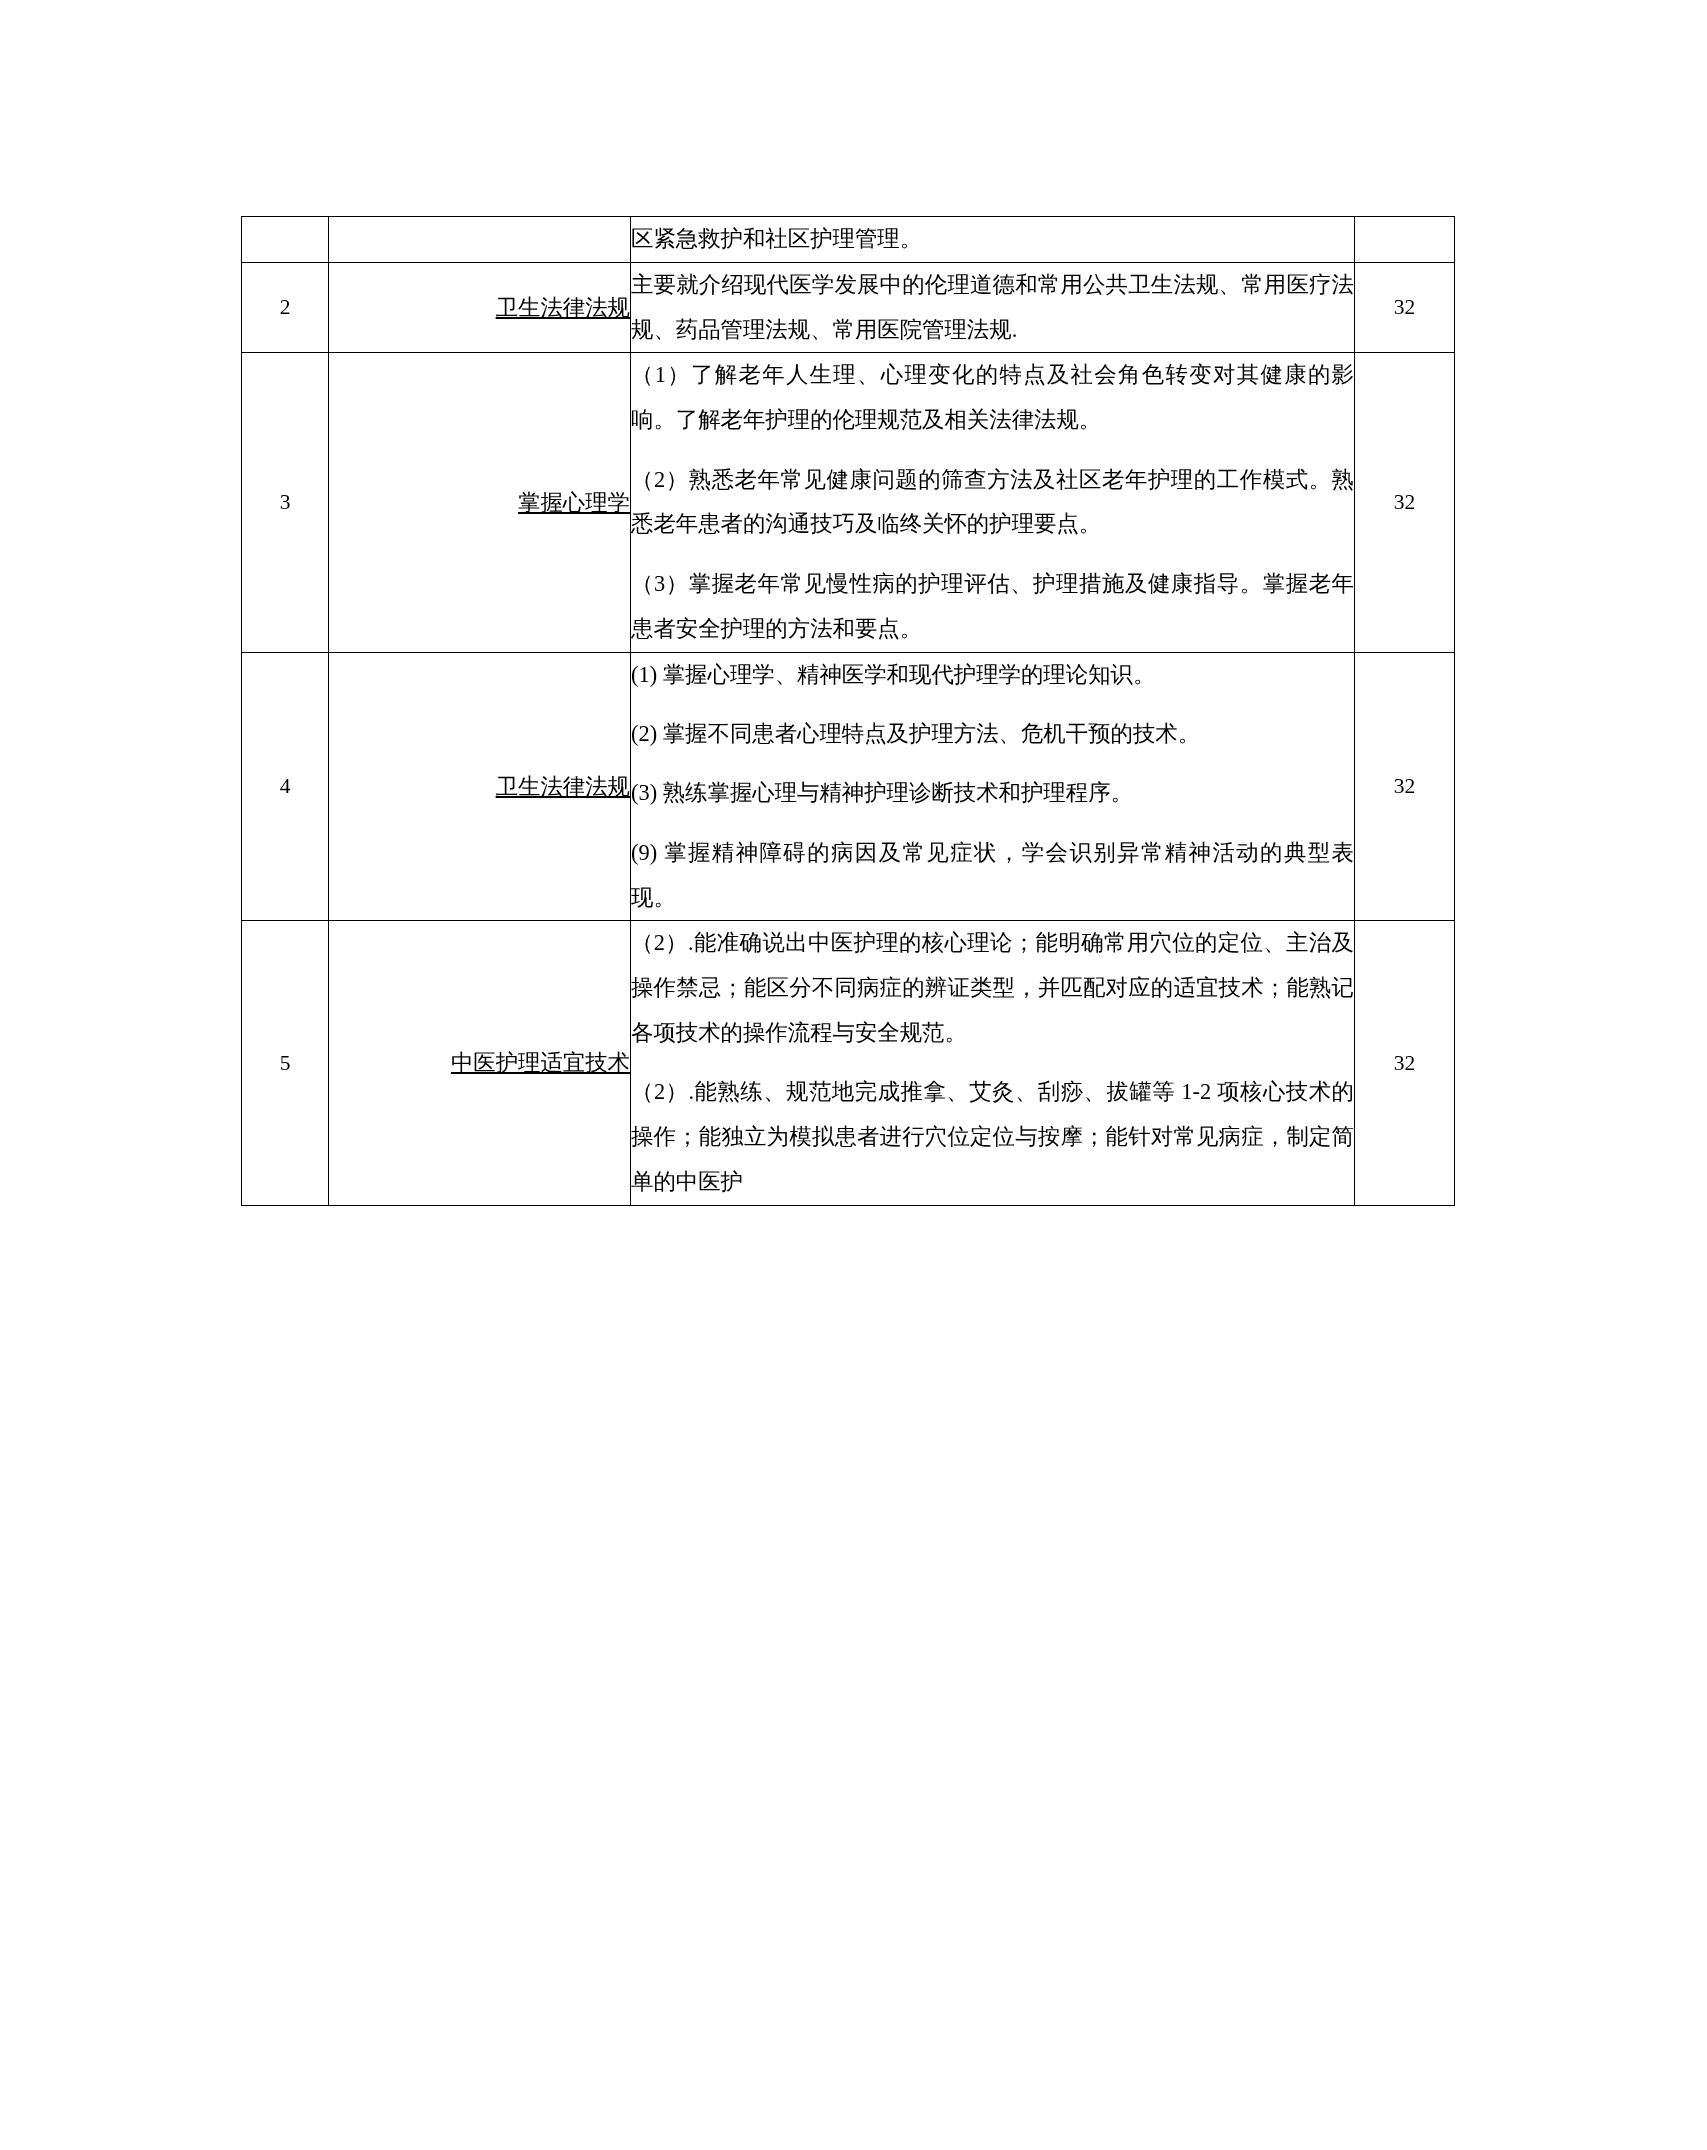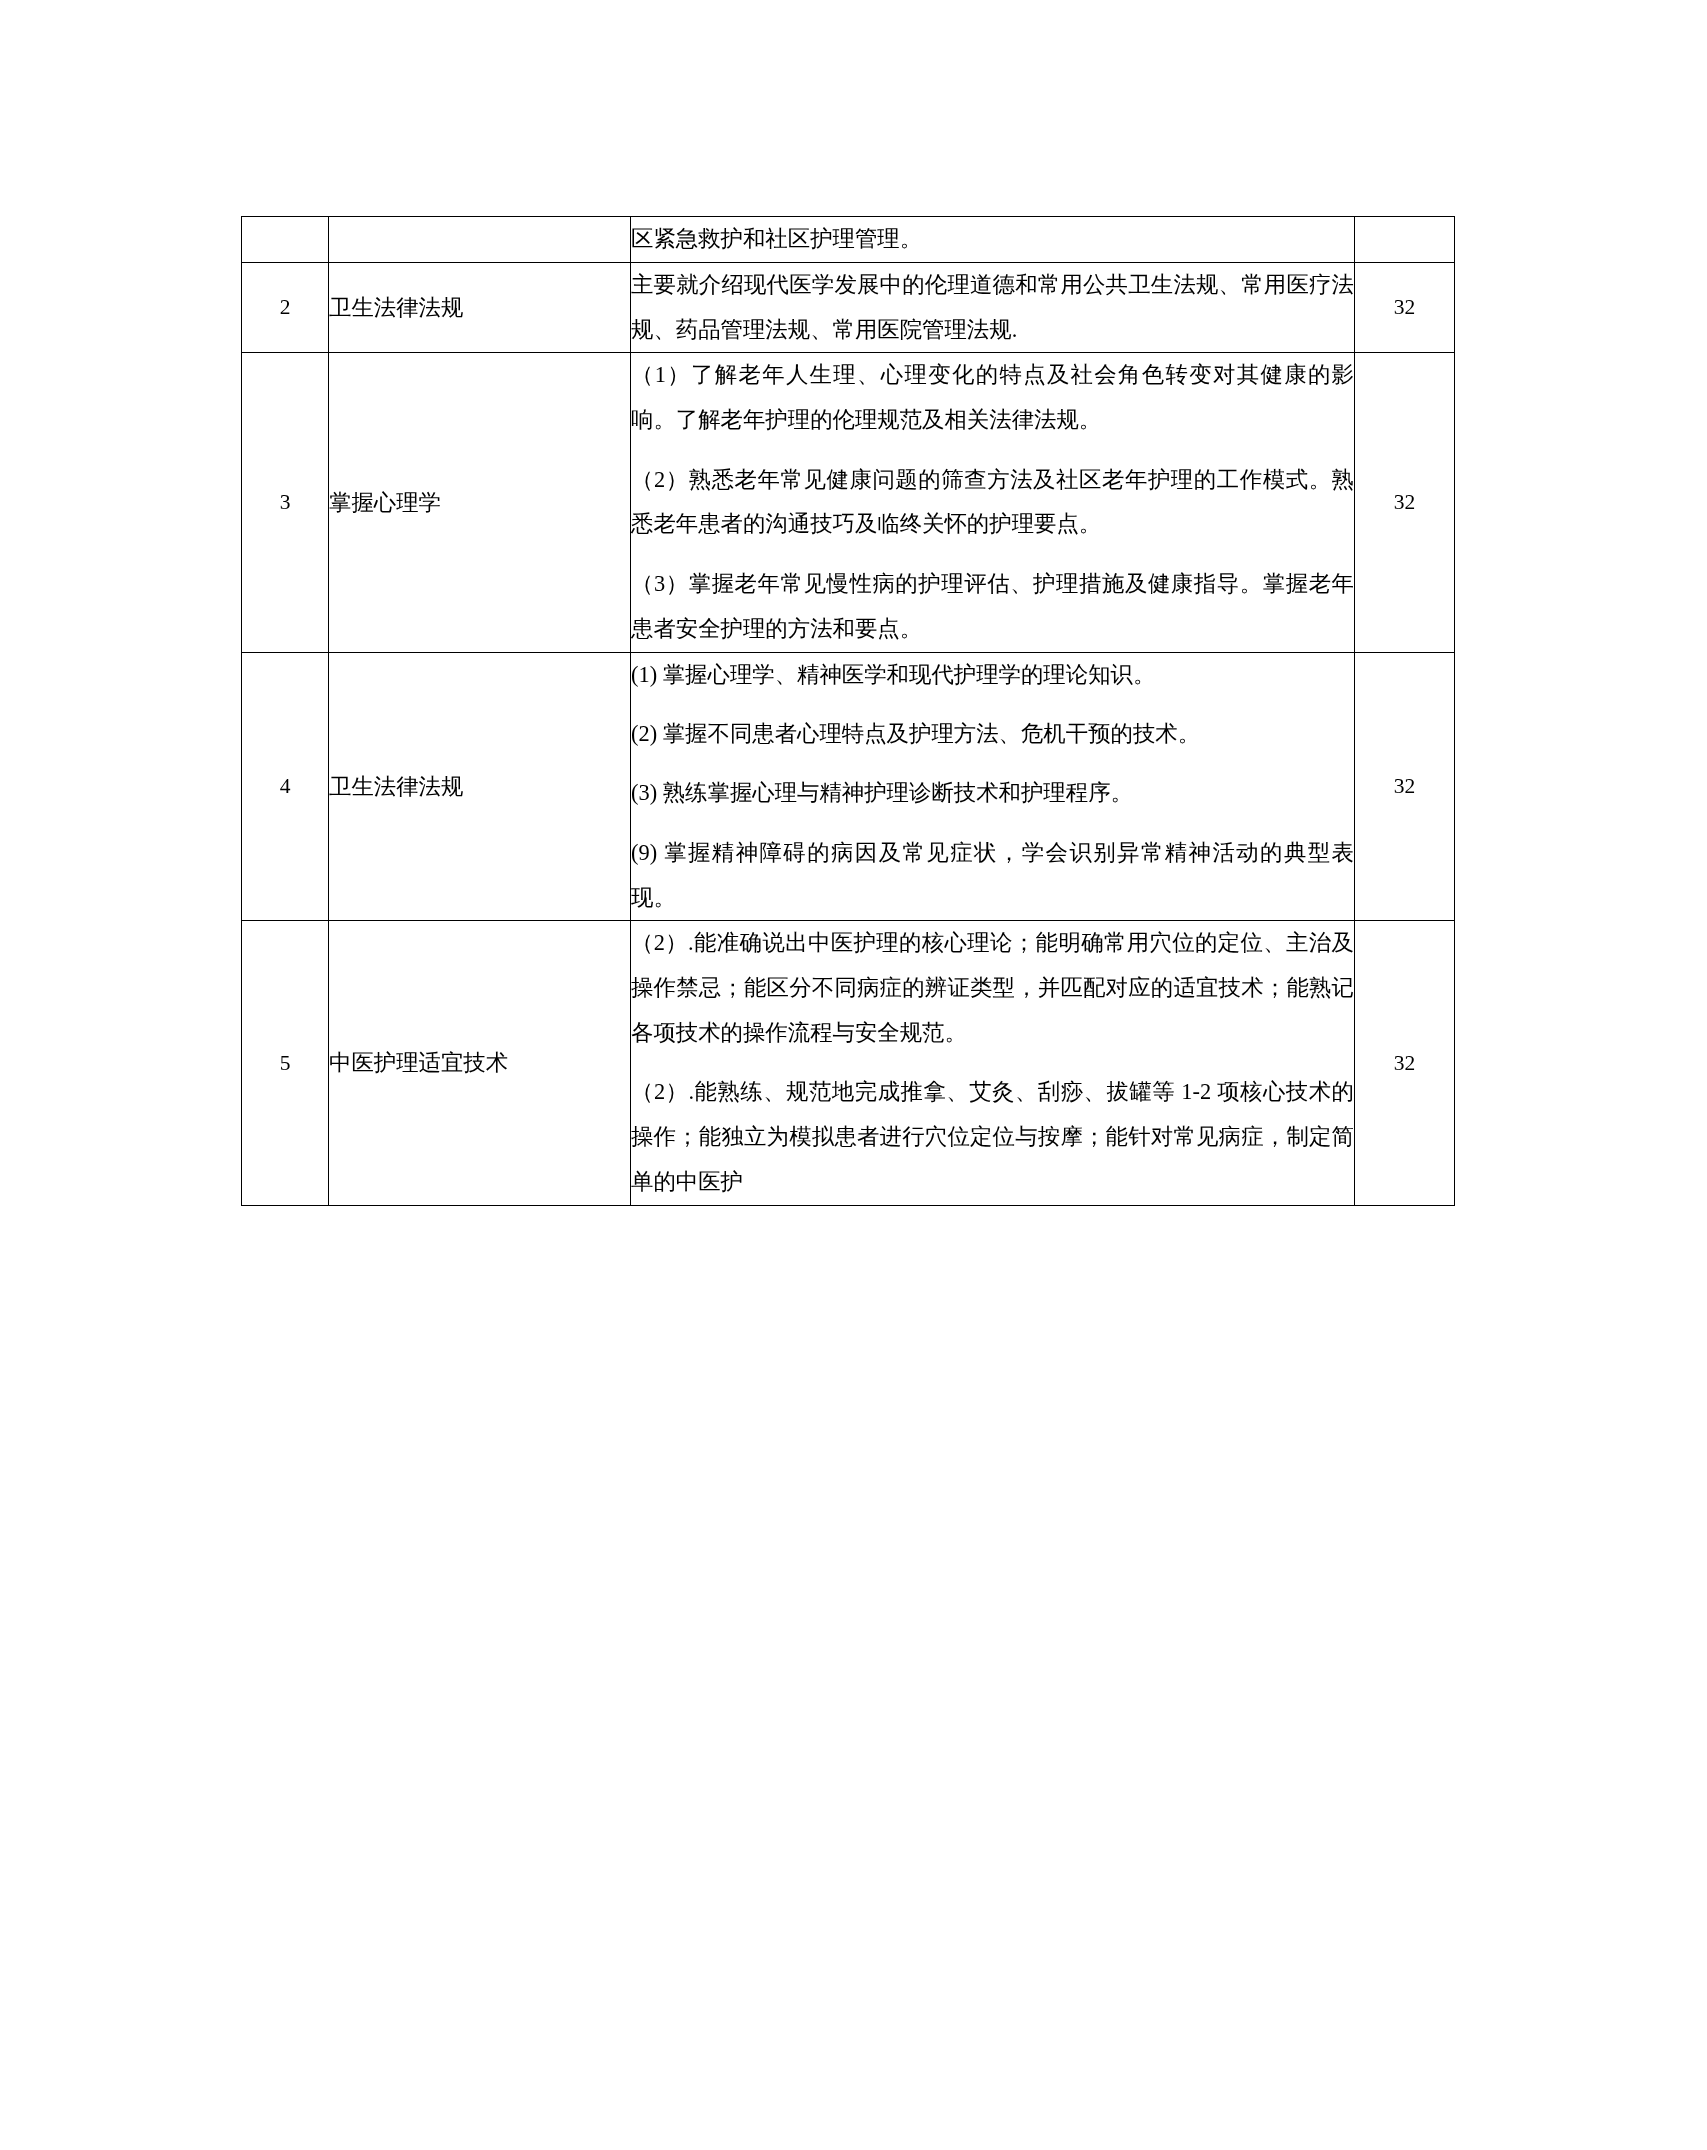--- a/index.html
+++ b/index.html
@@ -36,23 +36,24 @@
   .col-name { width: 301px; }
   .col-desc { width: 723px; }
   .col-hrs  { width: 99px; }
 
   .cell-no, .cell-hrs {
     text-align: center;
     font-size: 21.5px;
     line-height: 1.6;
   }
   .cell-name {
-    text-align: left;
+    text-align: right;
     font-size: 22.4px;
     line-height: 1.6;
+    text-decoration: underline;
   }
   .cell-desc {
     padding: 14.6px 17px 14.6px 17px;
     font-size: 22.4px;
     line-height: 2.0;
     text-align: justify;
   }
   .cell-desc p {
     margin: 0 0 14.6px 0;
     text-indent: 0;

